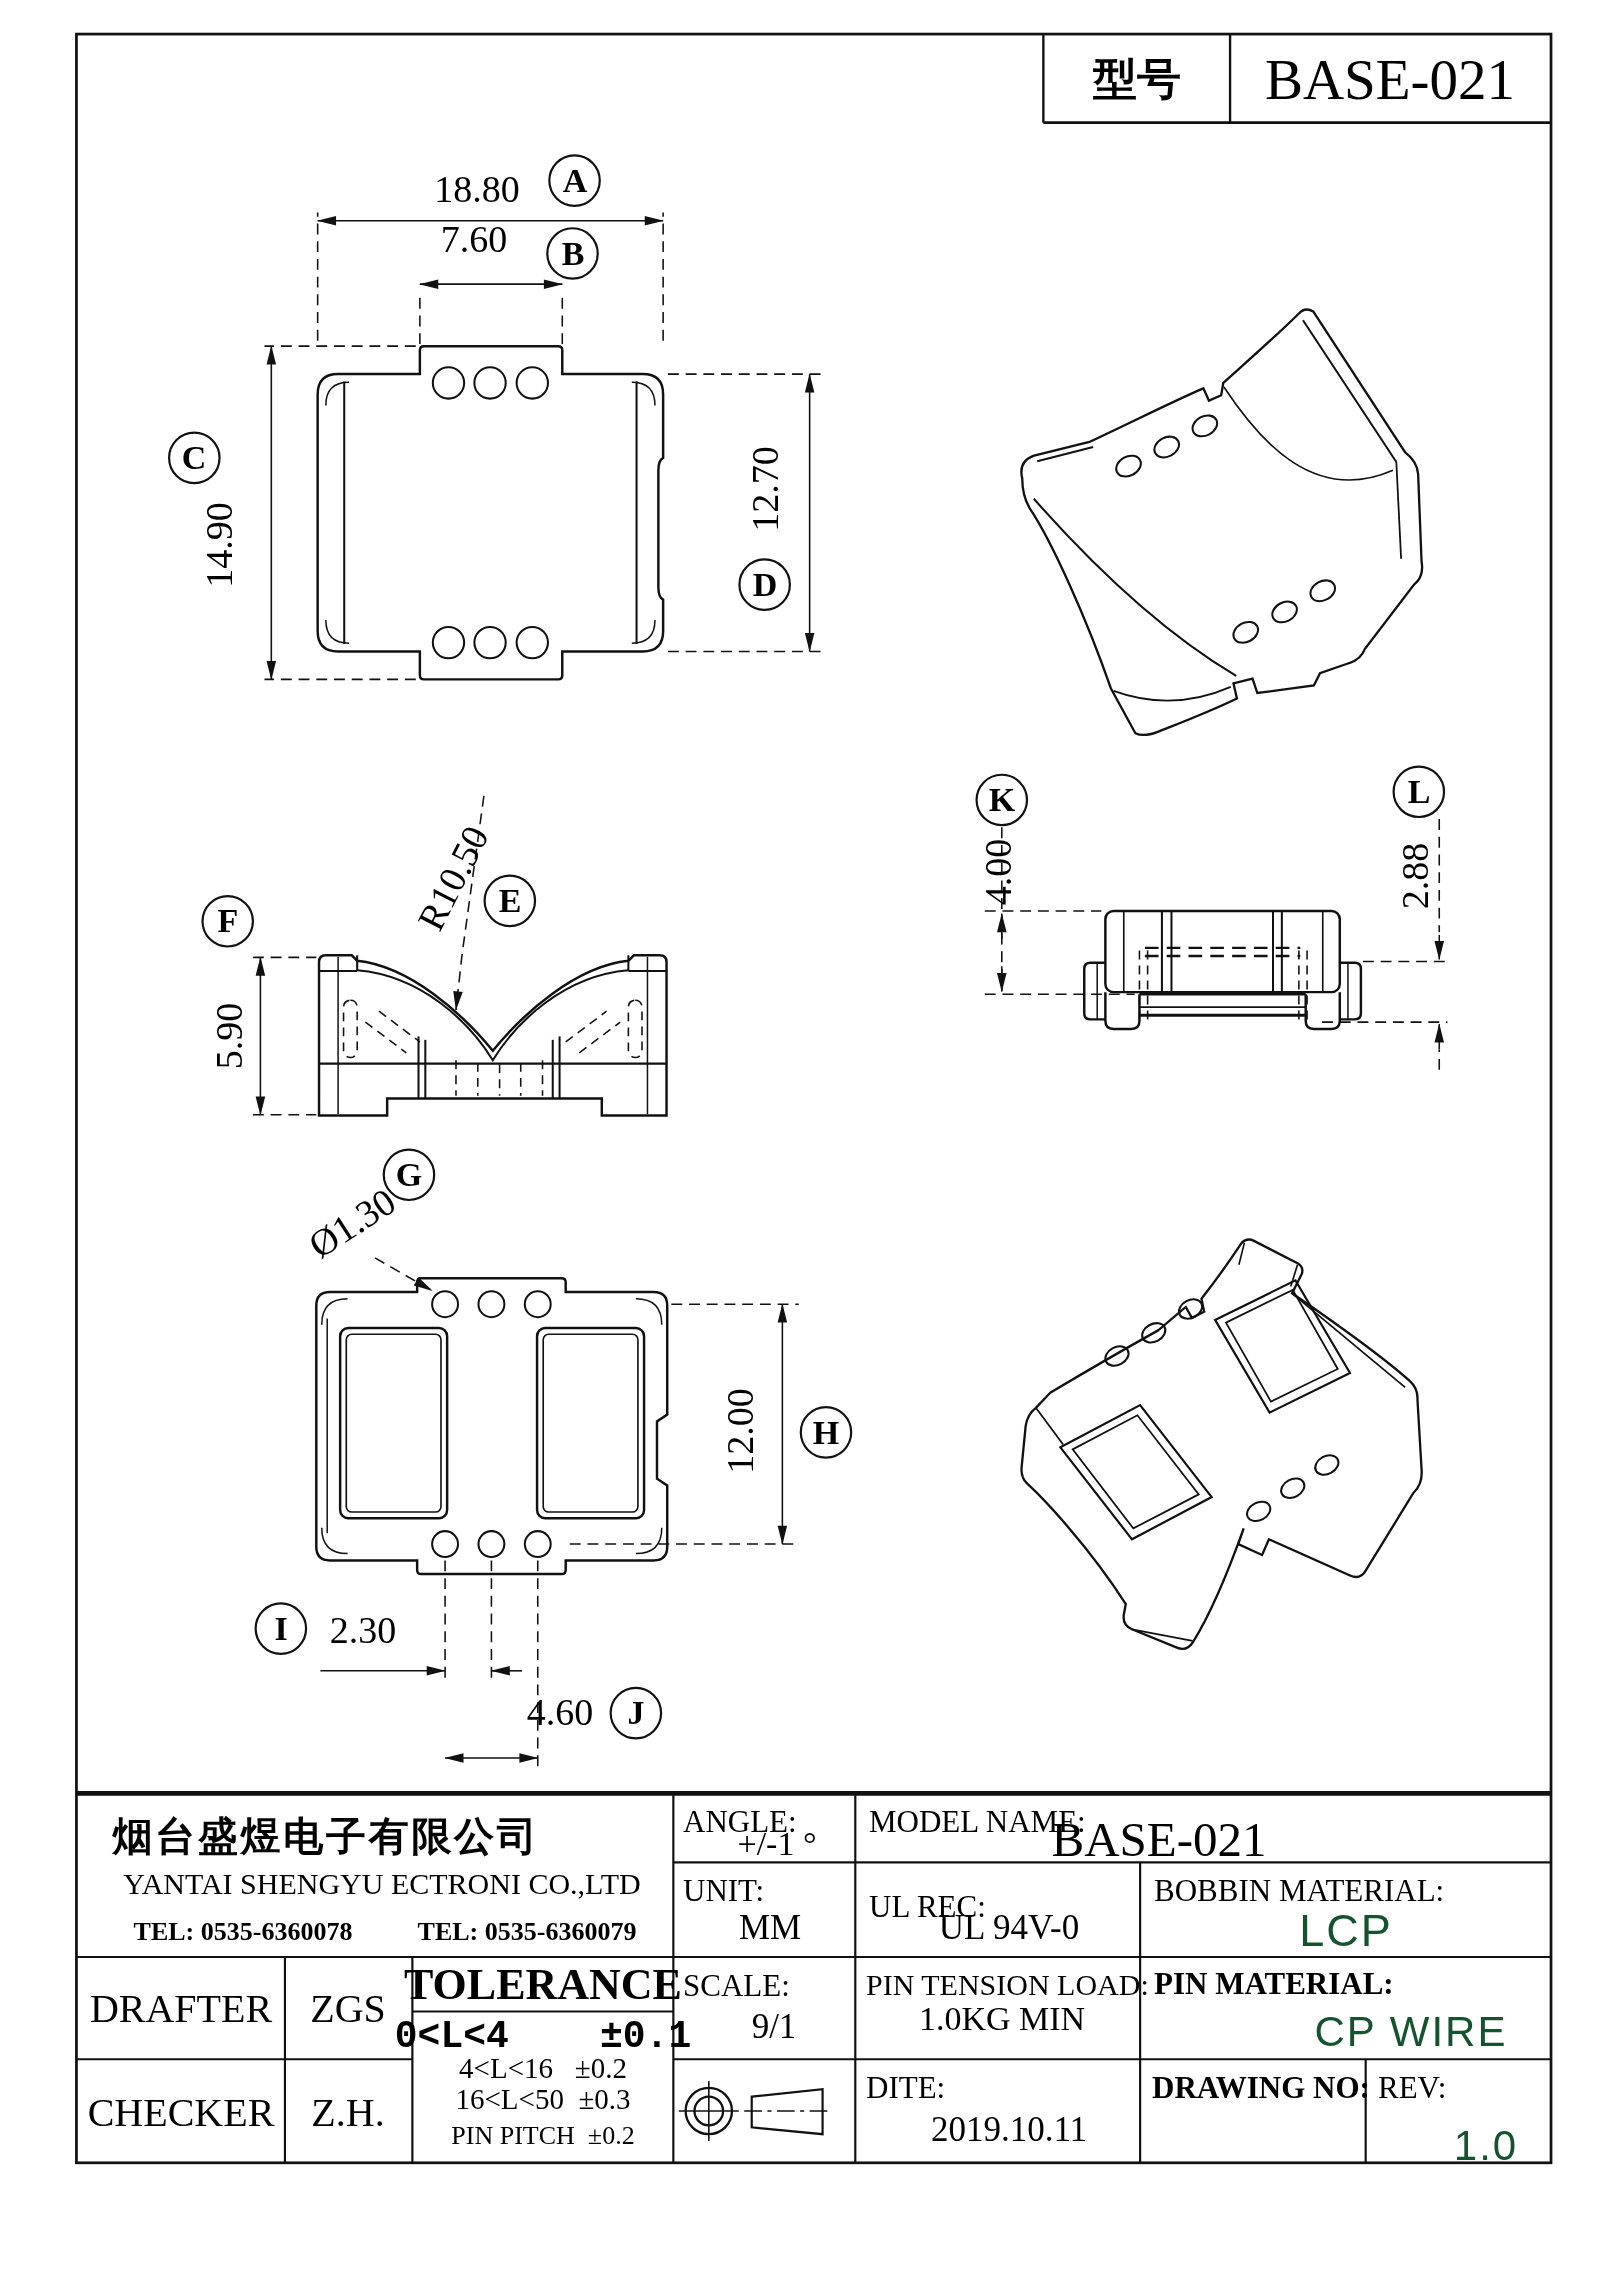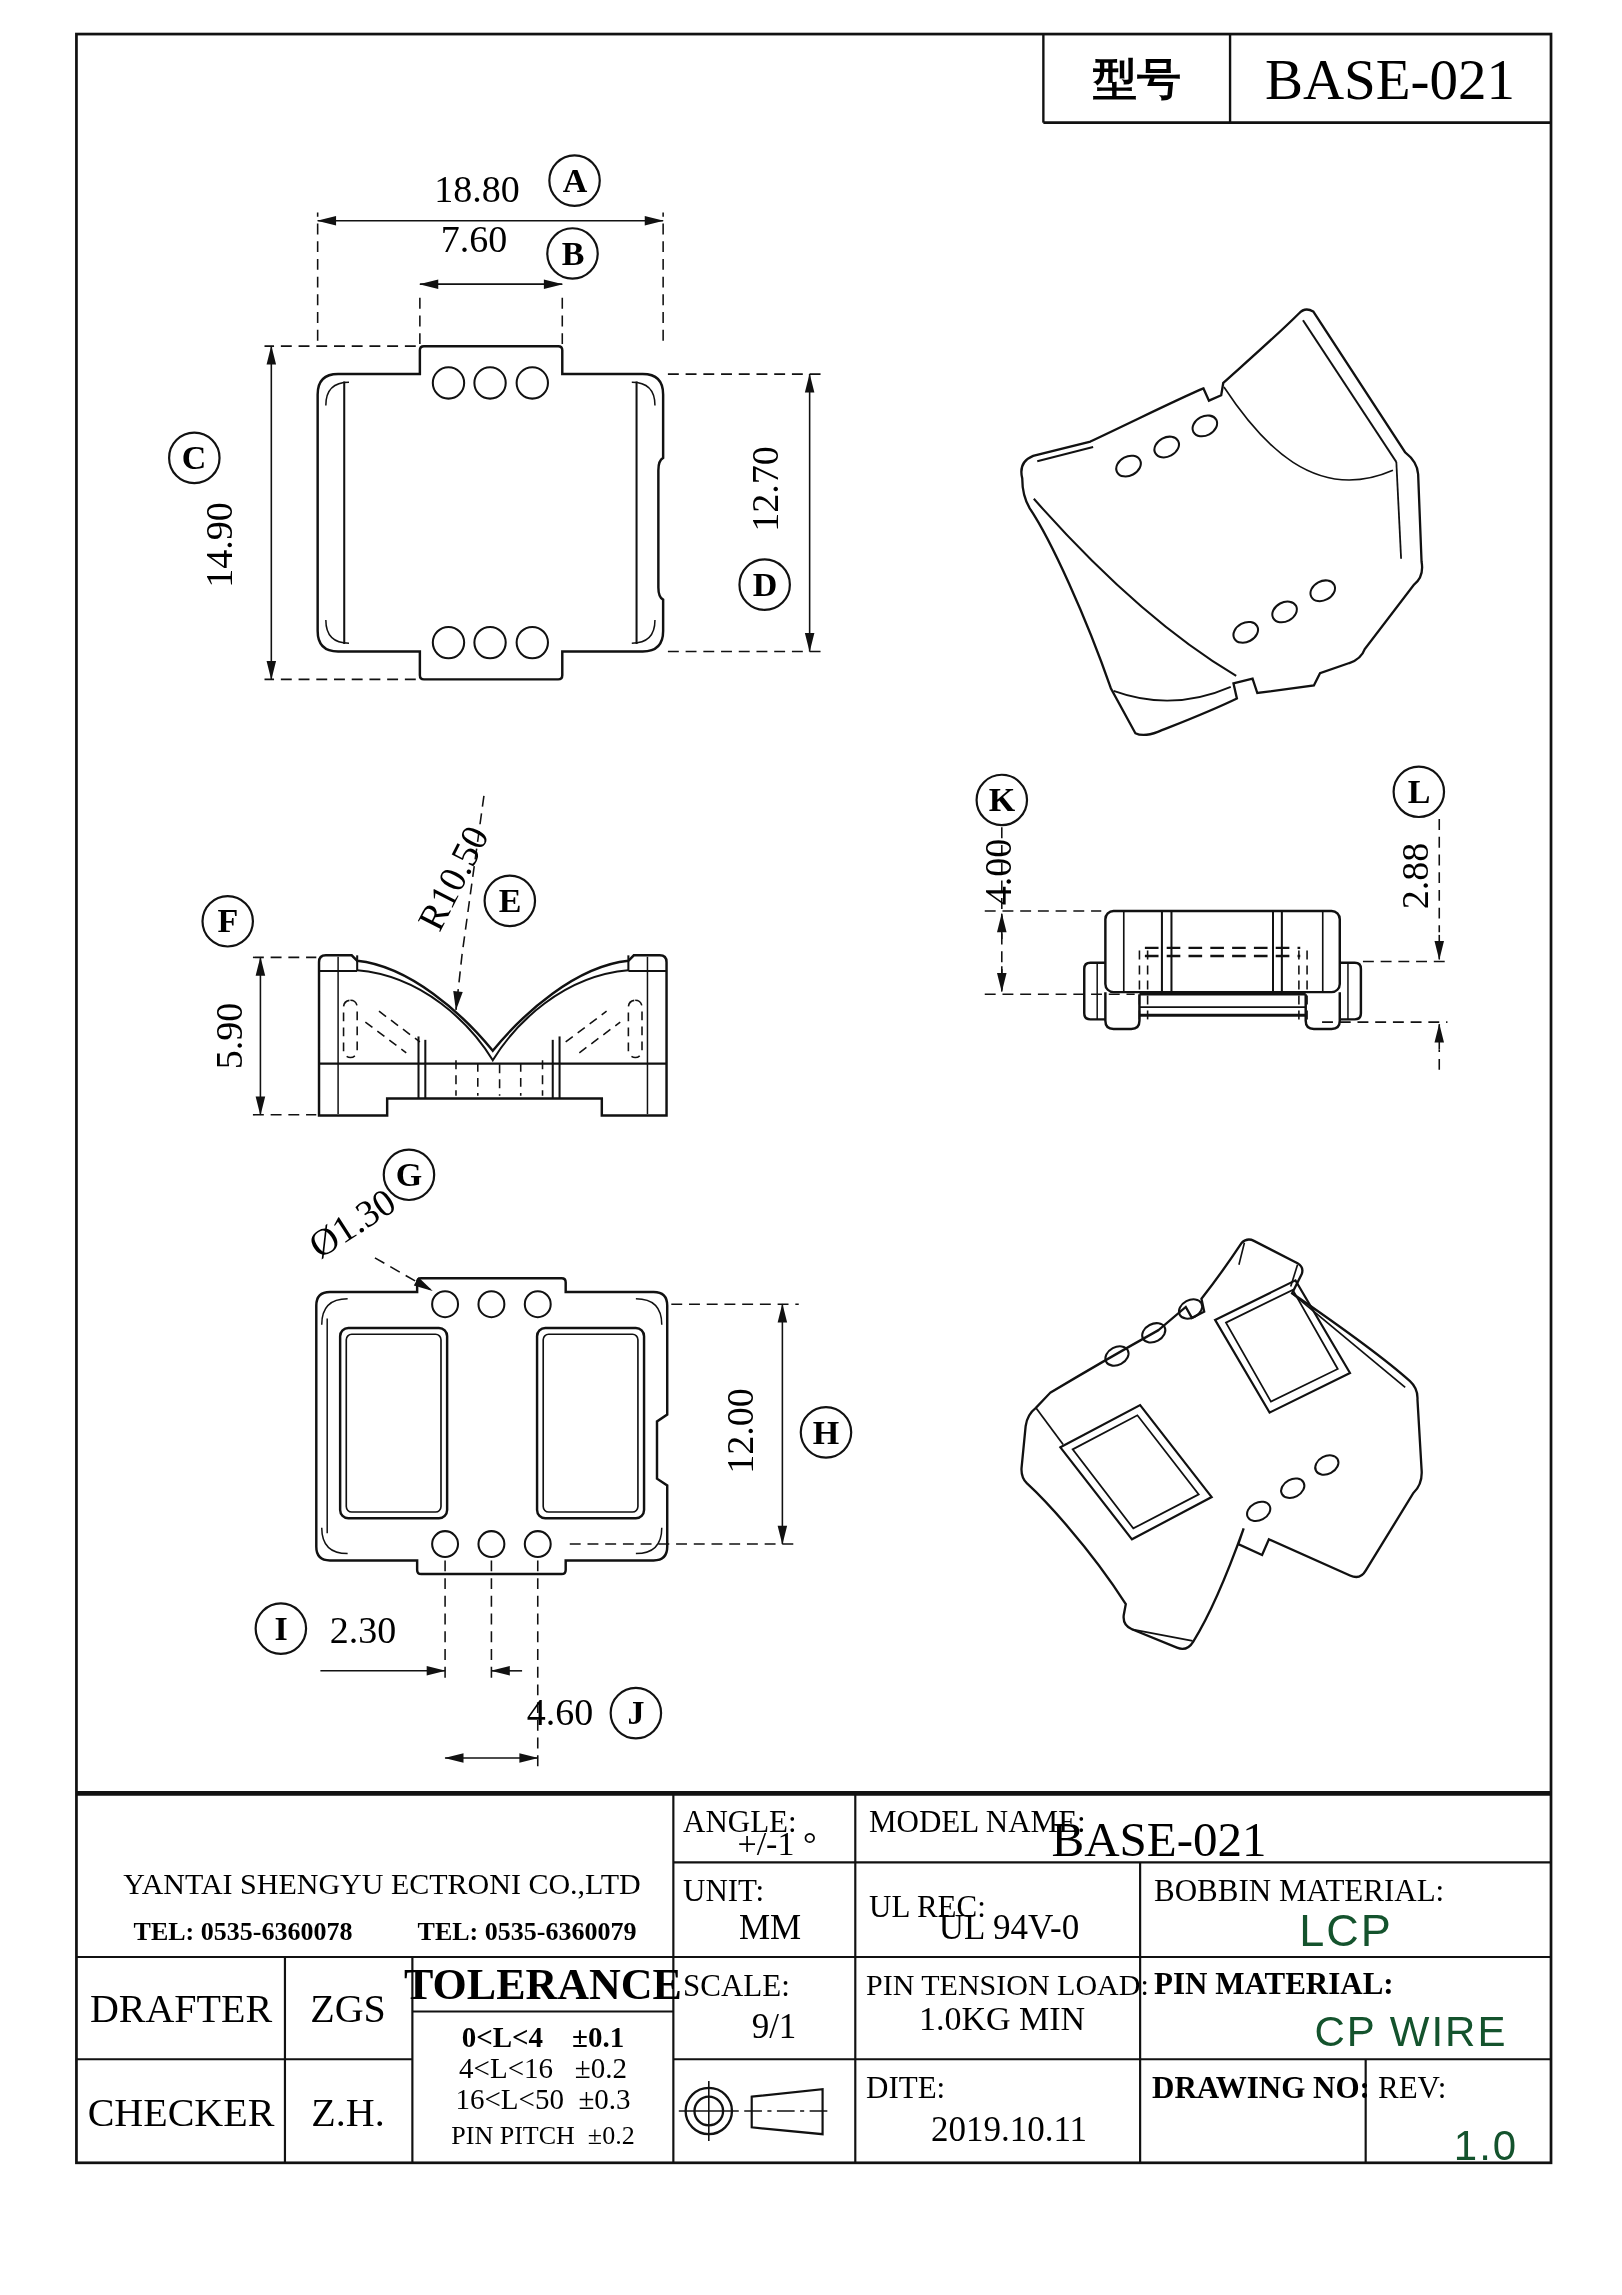--- a/index.html
+++ b/index.html
@@ -284,40 +284,41 @@
 <div class="t r90" style="left:765px; top:489px;  font-size:38px;">12.70</div>
 <div class="t r63" style="left:453px;  top:878px; font-size:38px;">R10.50</div>
 <div class="t r90" style="left:229px;  top:1036px; font-size:38px;">5.90</div>
 <div class="t r35" style="left:352px;  top:1223px; font-size:38px;">Ø1.30</div>
 <div class="t r90" style="left:740px; top:1431px; font-size:38px;">12.00</div>
 <div class="t" style="left:363px;  top:1630px; font-size:38px;">2.30</div>
 <div class="t" style="left:560px;  top:1712px; font-size:38px;">4.60</div>
 <div class="t r90" style="left:998px; top:872px; font-size:38px;">4.00</div>
 <div class="t r90" style="left:1415px; top:876px; font-size:38px;">2.88</div>
 
+<div class="t bold" style="left:326px; top:1837px; font-size:40px; letter-spacing:2.7px;">烟台盛煜电子有限公司</div>
 <div class="t" style="left:382px; top:1884px; font-size:30px;">YANTAI SHENGYU ECTRONI CO.,LTD</div>
 <div class="t bold" style="left:243px; top:1932px; font-size:26px;">TEL: 0535-6360078</div>
 <div class="t bold" style="left:527px; top:1932px; font-size:26px;">TEL: 0535-6360079</div>
 
 <div class="t lbl" style="left:683px; top:1806px; font-size:31px;">ANGLE:</div>
 <div class="t" style="left:777px; top:1844px; font-size:34px;">+/-1 °</div>
 <div class="t lbl" style="left:869px; top:1806px; font-size:31px;">MODEL NAME:</div>
 <div class="t" style="left:1159px; top:1839px; font-size:49px;">BASE-021</div>
 
 <div class="t lbl" style="left:683px; top:1875px; font-size:31px;">UNIT:</div>
 <div class="t" style="left:770px; top:1927px; font-size:35px;">MM</div>
 <div class="t lbl" style="left:869px; top:1875px; font-size:31px;margin-top:16px;">UL REC:</div>
 <div class="t" style="left:1009px; top:1927px; font-size:35px;">UL 94V-0</div>
 <div class="t lbl" style="left:1154px; top:1875px; font-size:31px;">BOBBIN MATERIAL:</div>
 <div class="t thin" style="left:1346px; top:1930px; font-size:45px;">LCP</div>
 
 <div class="t" style="left:181px; top:2009px; font-size:40px;">DRAFTER</div>
 <div class="t" style="left:348px; top:2009px; font-size:40px;">ZGS</div>
 <div class="t bold" style="left:543px; top:1985px; font-size:44px;">TOLERANCE</div>
-<div class="t bold" style="left:543px; top:2037px; font-size:29px;">0&lt;L&lt;4    ±0.1</div>
+<div class="t bold" style="left:543px; top:2037px; font-size:38px;font-family:Liberation Mono, monospace;">0&lt;L&lt;4    ±0.1</div>
 <div class="t" style="left:543px; top:2068px; font-size:29px;">4&lt;L&lt;16   ±0.2</div>
 <div class="t" style="left:543px; top:2099px; font-size:29px;">16&lt;L&lt;50  ±0.3</div>
 <div class="t" style="left:543px; top:2136px; font-size:26px;">PIN PITCH  ±0.2</div>
 
 <div class="t lbl" style="left:683px; top:1970px; font-size:31px;">SCALE:</div>
 <div class="t" style="left:774px; top:2026px; font-size:35px;">9/1</div>
 <div class="t lbl" style="left:866px; top:1970px; font-size:30px;">PIN TENSION LOAD:</div>
 <div class="t" style="left:1002px; top:2019px; font-size:34px;">1.0KG MIN</div>
 <div class="t lbl bold" style="left:1154px; top:1968px; font-size:31px;">PIN MATERIAL:</div>
 <div class="t thin" style="left:1411px; top:2032px; font-size:42px;">CP WIRE</div>

